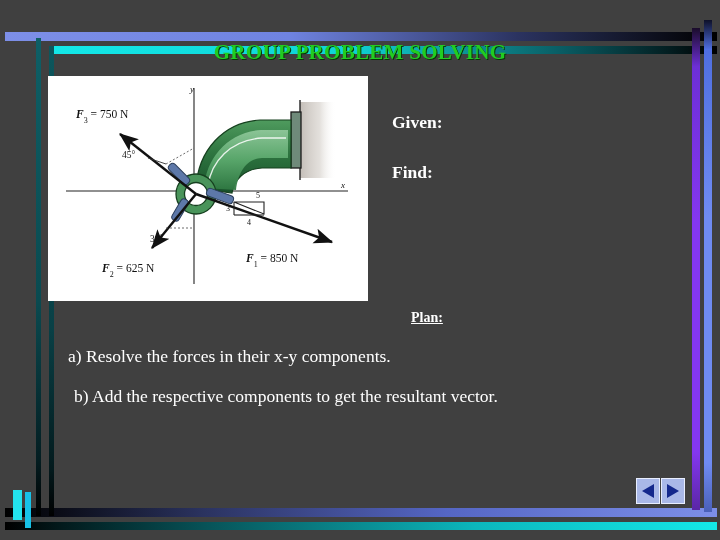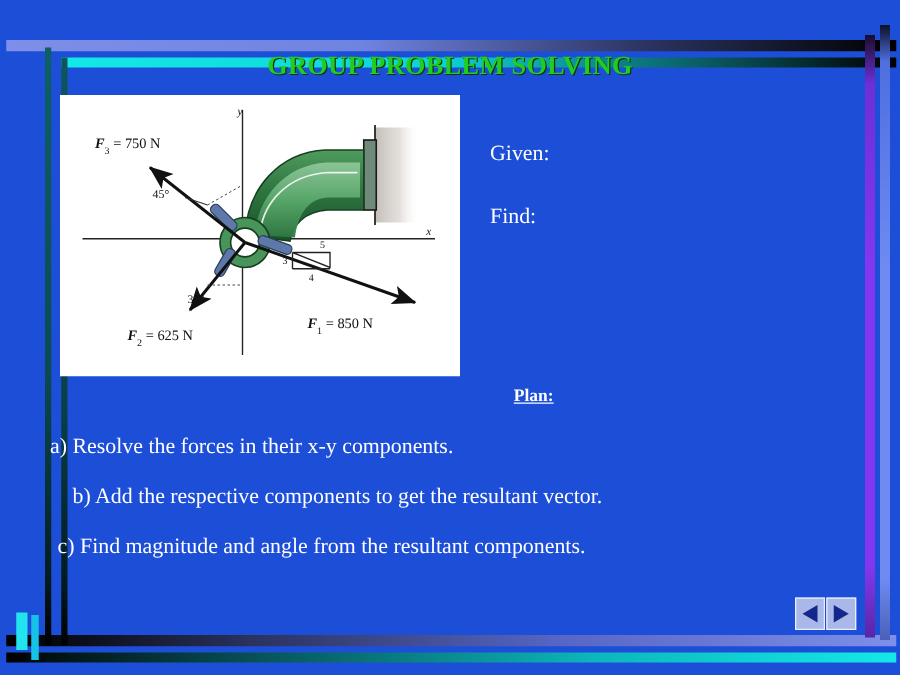--- a/index.html
+++ b/index.html
@@ -12,21 +12,21 @@
     height: 540px;
     overflow: hidden;
     font-family: "Liberation Serif", "DejaVu Serif", serif;
     position: relative;
   }
   .slide {
     position: absolute;
     left: 0; top: 0;
     width: 720px;
     height: 540px;
-    background: #1d4ed8;
+    background: #404040;
     overflow: hidden;
   }
 
   
   .bar-top-blue {
     position: absolute;
     left: 5px; top: 32px;
     width: 712px; height: 9px;
     background: linear-gradient(to right, #7d8fe8 0%, #6f83e0 40%, #2b3360 72%, #0b0d18 93%, #000000 100%);
   }
@@ -115,21 +115,21 @@
     width: 290px;
     color: #ffffff;
   }
   .gf-row {
     display: flex;
     align-items: flex-start;
     font-size: 17.5px;
     line-height: 28px;
   }
   .gf-label {
-    font-weight: normal;
+    font-weight: bold;
     flex: 0 0 auto;
     white-space: nowrap;
     text-align: center;
   }
   .gf-label.find { margin-top: 0; }
   .gf-text {
     margin-left: 8px;
     flex: 1 1 auto;
   }
   .gf-gap { height: 22px; }
@@ -138,27 +138,27 @@
   .plan-heading {
     position: absolute;
     left: 411px; top: 310px;
     color: #ffffff;
     font-size: 14px;
     font-weight: bold;
     text-decoration: underline;
   }
   .plan-list {
     position: absolute;
-    left: 40px; top: 346px;
+    left: 68px; top: 346px;
     width: 620px;
     color: #ffffff;
     font-size: 17.5px;
   }
   .plan-item { margin-bottom: 19px; }
-  .plan-item.indent-b { margin-left: 18px; }
+  .plan-item.indent-b { margin-left: 6px; }
   .plan-item.indent-c { margin-left: 6px; }
 
   
   .nav-group {
     position: absolute;
     left: 636px; top: 478px;
     width: 50px; height: 26px;
     display: flex;
   }
   .nav-btn {
@@ -295,21 +295,20 @@
     <div class="gf-gap"></div>
     <div class="gf-row">
       <span class="gf-label find">Find:</span>
     </div>
   </div>
 
   <div class="plan-heading">Plan:</div>
   <div class="plan-list">
     <div class="plan-item">a) Resolve the forces in their x-y components.</div>
     <div class="plan-item indent-b">b) Add the respective components to get the resultant vector.</div>
-    <div class="plan-item indent-c">c) Find magnitude and angle from the resultant components.</div>
   </div>
 
   <div class="nav-group">
     <div class="nav-btn">
       <span class="tri-left"></span>
     </div>
     <div class="nav-btn">
       <span class="tri-right"></span>
     </div>
   </div>

